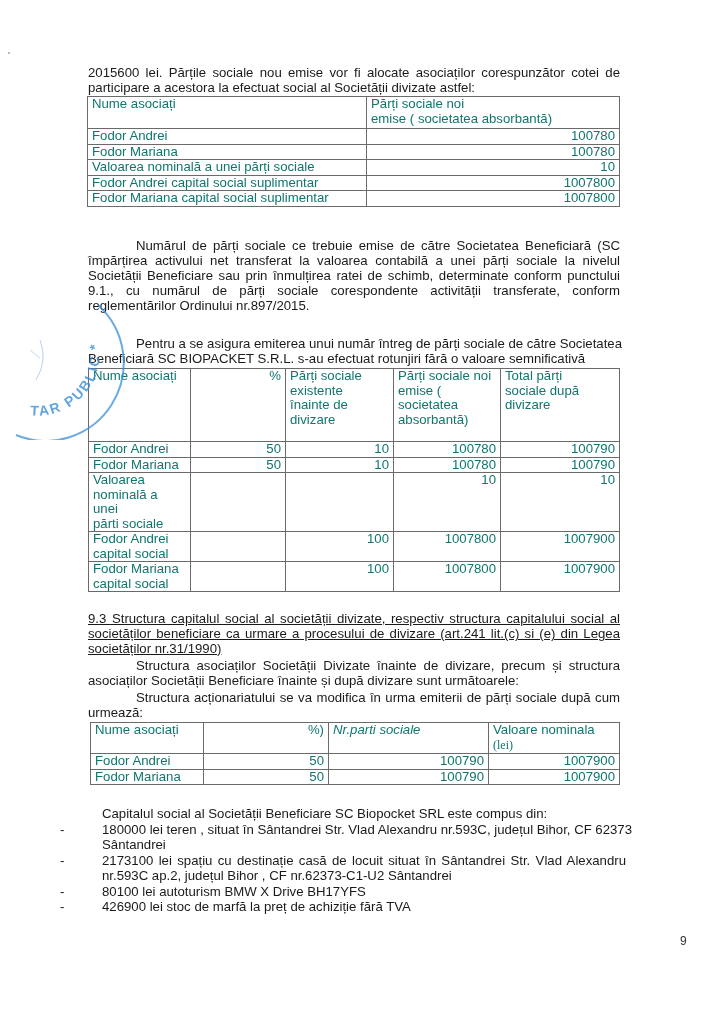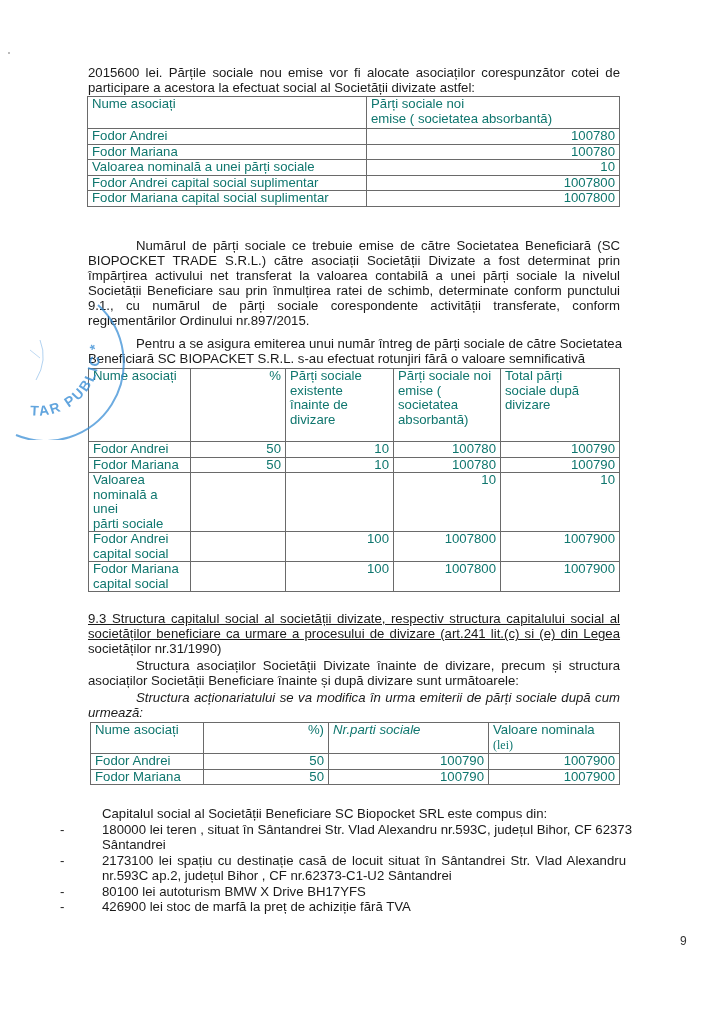--- a/index.html
+++ b/index.html
@@ -65,21 +65,20 @@
     </tr>
     <tr>
       <td>Fodor Mariana capital social suplimentar</td>
       <td class="c">1007800</td>
     </tr>
   </tbody>
     </table>
 
   <div class="p" style="top:238px;">
     <span class="ln indent">Numărul de părți sociale ce trebuie emise de către Societatea Beneficiară (SC</span>
-    <span class="ln">BIOPOCKET TRADE S.R.L.) către asociații Societății Divizate a fost determinat prin</span>
     <span class="ln">împărțirea activului net transferat la valoarea contabilă a unei părți sociale la nivelul</span>
     <span class="ln">Societății Beneficiare sau prin înmulțirea ratei de schimb, determinate conform punctului</span>
     <span class="ln">9.1., cu numărul de părți sociale corespondente activității transferate, conform</span>
     <span class="ln last">reglementărilor Ordinului nr.897/2015.</span>
   </div>
 
   <div class="p" style="top:336px;">
     <span class="ln indent">Pentru a se asigura emiterea unui număr întreg de părți sociale de către Societatea</span>
     <span class="ln last">Beneficiară SC BIOPACKET S.R.L. s-au efectuat rotunjiri fără o valoare semnificativă</span>
   </div>
@@ -151,29 +150,29 @@
       <td class="c">100</td>
       <td class="c">1007800</td>
       <td class="c">1007900</td>
     </tr>
   </tbody>
     </table>
 
   <div class="p u" style="top:611px;">
     <span class="ln">9.3 Structura capitalul social al societății divizate, respectiv structura capitalului social al</span>
     <span class="ln">societăților beneficiare ca urmare a procesului de divizare (art.241 lit.(c) si (e) din Legea</span>
-    <span class="ln last" style="display:inline-block;">societăților nr.31/1990)</span>
+    <span class="ln last" style="display:inline-block;text-decoration:underline;">societăților nr.31/1990)</span>
   </div>
 
   <div class="p" style="top:658px;">
     <span class="ln indent">Structura asociaților Societății Divizate înainte de divizare, precum și structura</span>
     <span class="ln last">asociaților Societății Beneficiare înainte și după divizare sunt următoarele:</span>
   </div>
 
-  <div class="p" style="top:690px;font-style:italic;">
+  <div class="p" style="top:690px;">
     <span class="ln indent">Structura acționariatului se va modifica în urma emiterii de părți sociale după cum</span>
     <span class="ln last">urmează:</span>
   </div>
 
   <table style="left:90px; top:722px; width:530px;">
     <tbody>
         <tr>
       <td style="width:104px; height:30px;">Nume asociați</td>
       <td class="c" style="width:116px;">%)</td>
       <td style="width:151px;font-style:italic;">Nr.parti sociale</td>

